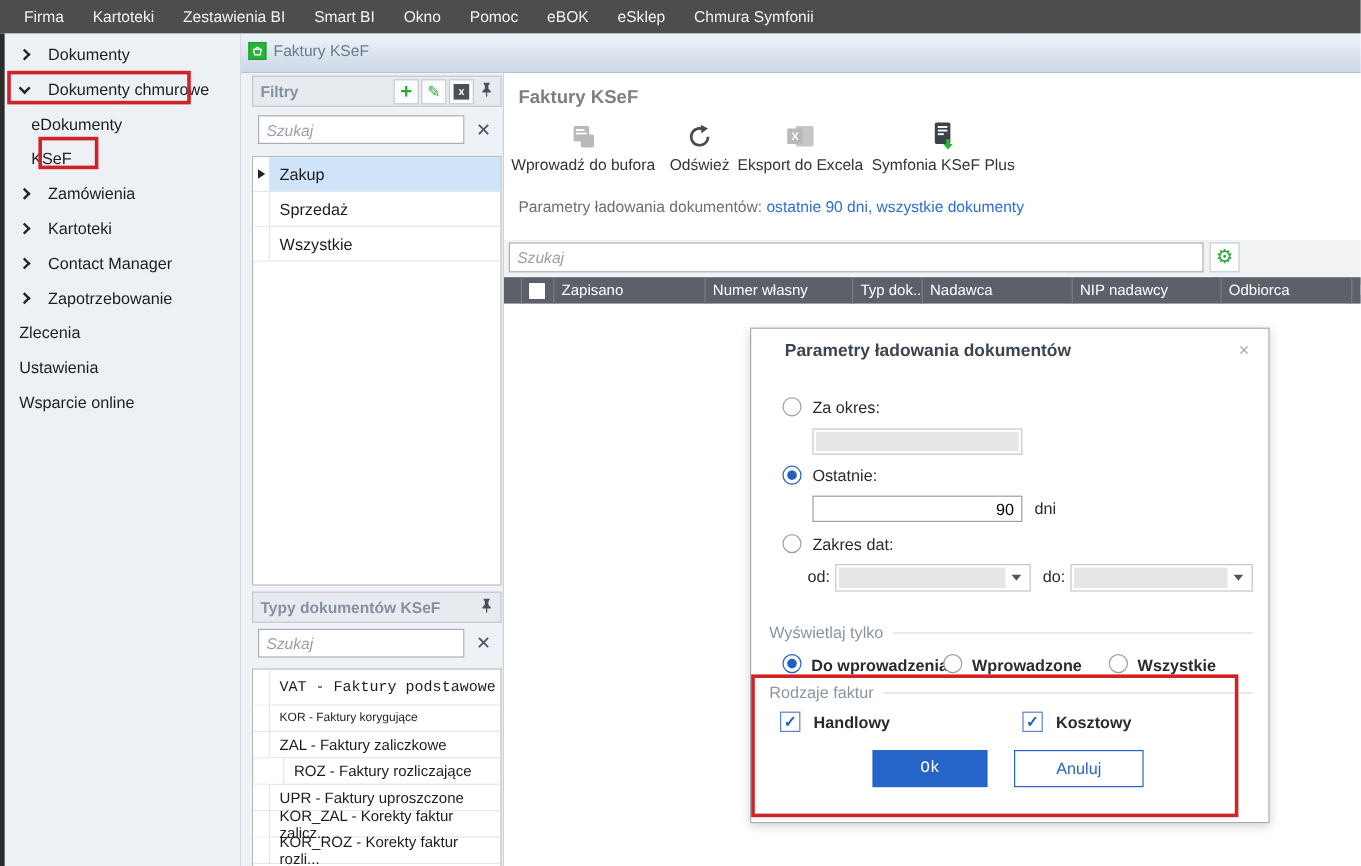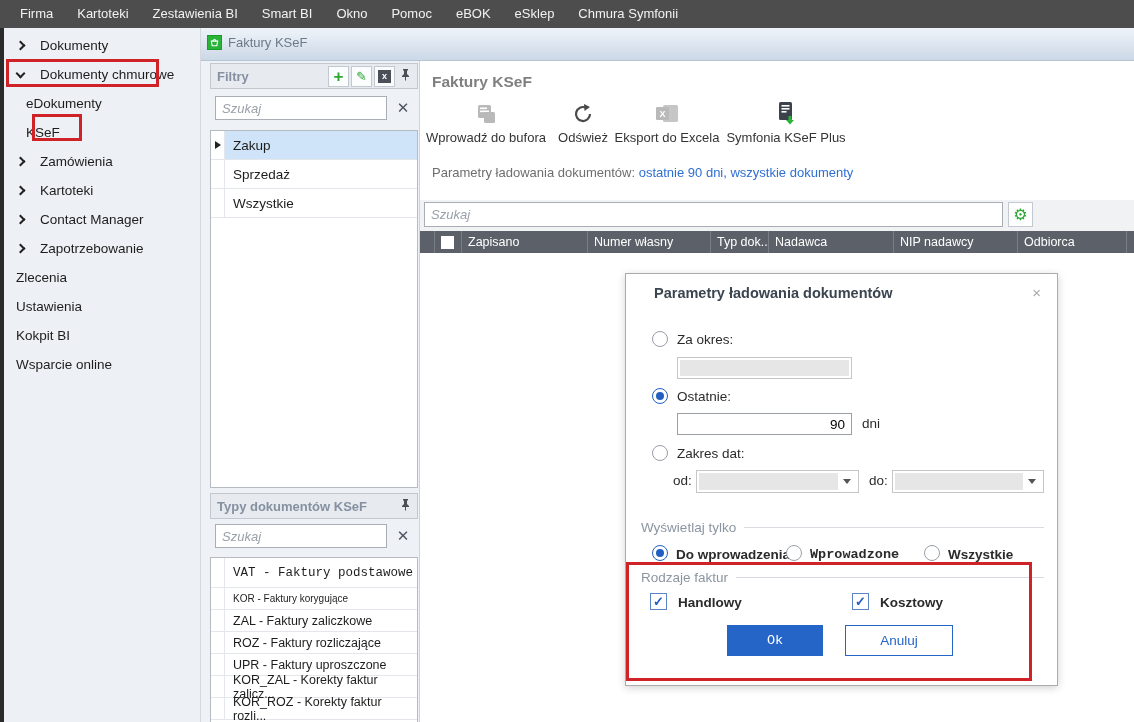--- a/index.html
+++ b/index.html
@@ -166,23 +166,20 @@
       <span class="chev right"></span>
       <span class="lbl">Zapotrzebowanie</span>
     </div>
     <div class="nav-item plain">
       <span class="lbl">Zlecenia</span>
     </div>
     <div class="nav-item plain">
       <span class="lbl">Ustawienia</span>
     </div>
     <div class="nav-item plain">
-      <span class="lbl">Kokpit BI</span>
-    </div>
-    <div class="nav-item plain">
       <span class="lbl">Wsparcie online</span>
     </div>
   </div>
 </div>
 
 <div class="tabstrip">
   <div class="tab">
     <span class="basket-ic">
       <svg width="11" height="11" viewBox="0 0 12 12">
           <path d="M2.5 4.5h7l-1 5h-5z M4 4.5 Q6 1 8 4.5" fill="none" stroke="#fff" stroke-width="1.2"></path>
@@ -250,21 +247,21 @@
     <div class="cell" style="font-size:12.5px;">VAT - Faktury podstawowe</div>
   </div>
   <div class="lrow" style="height:22px;">
     <div class="gut"></div>
     <div class="cell" style="font-size:10px;">KOR - Faktury korygujące</div>
   </div>
   <div class="lrow" style="height:22px;">
     <div class="gut"></div>
     <div class="cell" style="font-size:12.5px;">ZAL - Faktury zaliczkowe</div>
   </div>
-  <div class="lrow" style="height:22px;">
+  <div class="lrow" style="height:22px;padding-left:12px;">
     <div class="gut"></div>
     <div class="cell" style="font-size:12.5px;">ROZ - Faktury rozliczające</div>
   </div>
   <div class="lrow" style="height:22px;">
     <div class="gut"></div>
     <div class="cell" style="font-size:12.5px;">UPR - Faktury uproszczone</div>
   </div>
   <div class="lrow" style="height:22px;">
     <div class="gut"></div>
     <div class="cell" style="font-size:12.5px;">KOR_ZAL - Korekty faktur zalicz...</div>
@@ -380,21 +377,21 @@
       </div>
   </div>
 
   <div class="grp-row" style="left:15px; top:246px; width:403px;">
     <span class="grp-lbl">Wyświetlaj tylko</span>
     <span class="grp-line"></span>
   </div>
   <span class="radio sel" style="left:26px; top:271px;"></span>
   <span class="dlg-lbl" style="left:50px; top:273px; font-weight:bold;">Do wprowadzenia</span>
   <span class="radio" style="left:160px; top:271px;"></span>
-  <span class="dlg-lbl" style="left:184px; top:273px; font-weight:bold;font-family:Liberation Mono, monospace;">Wprowadzone</span>
+  <span class="dlg-lbl" style="left:184px; top:273px; font-weight:bold;">Wprowadzone</span>
   <span class="radio" style="left:298px; top:271px;"></span>
   <span class="dlg-lbl" style="left:322px; top:273px; font-weight:bold;">Wszystkie</span>
 
   <div class="grp-row" style="left:15px; top:296px; width:403px;">
     <span class="grp-lbl">Rodzaje faktur</span>
     <span class="grp-line"></span>
   </div>
   <span class="checkbox" style="left:24px; top:319px;"></span>
   <span class="dlg-lbl" style="left:52px; top:321px; font-weight:bold;">Handlowy</span>
   <span class="checkbox" style="left:226px; top:319px;"></span>

